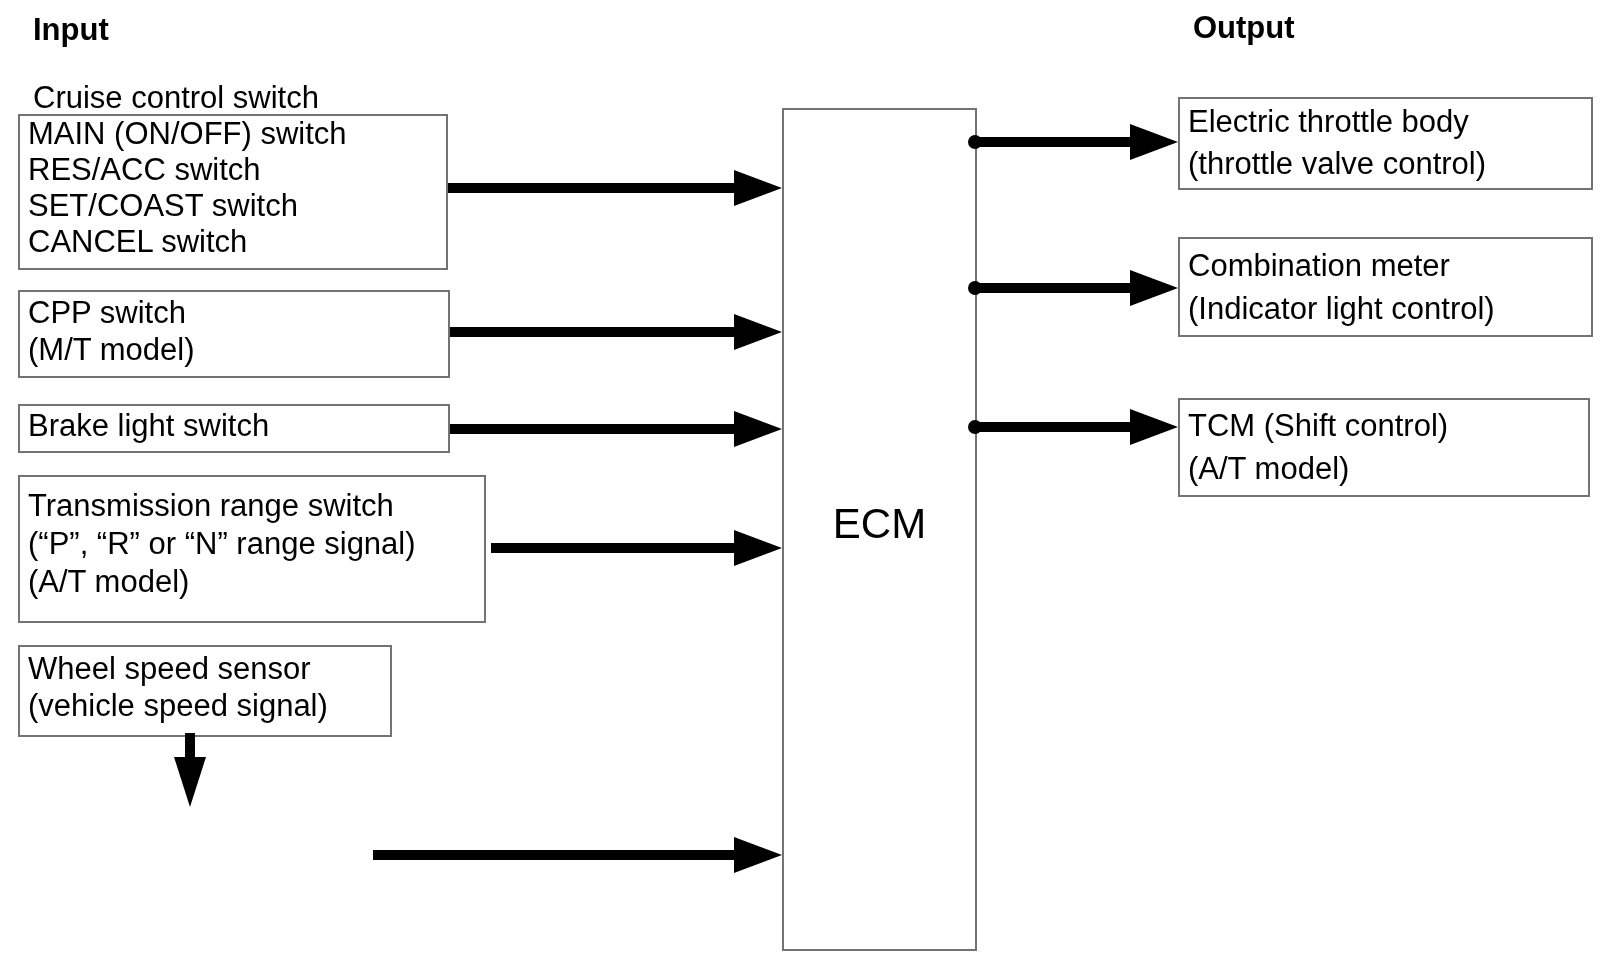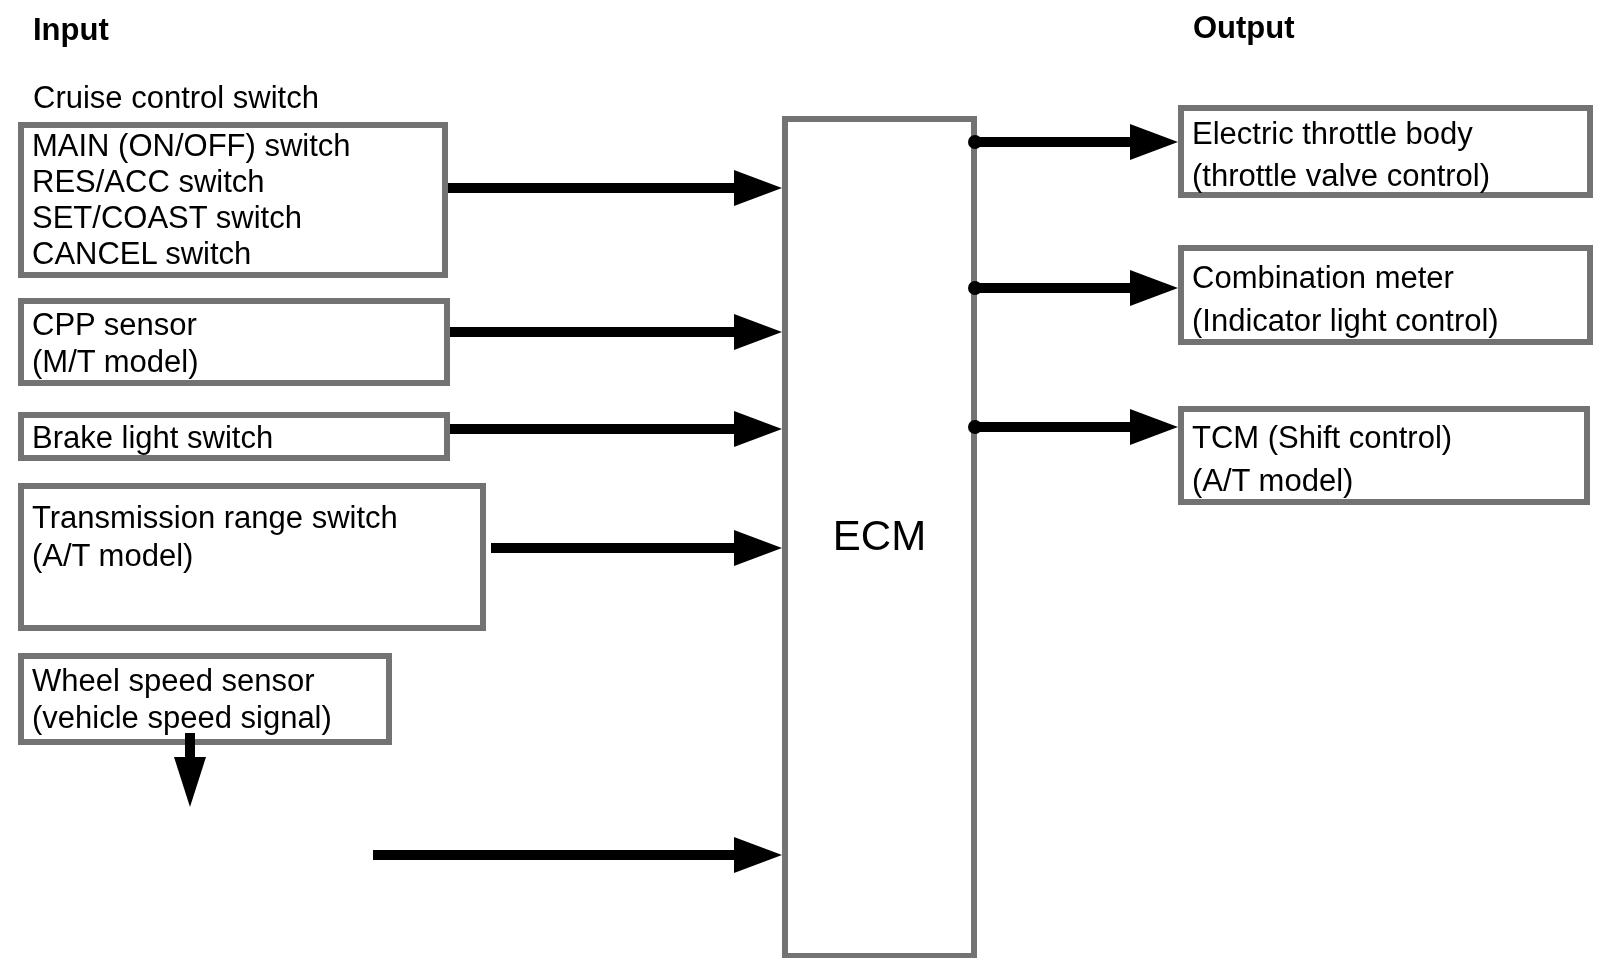--- a/index.html
+++ b/index.html
@@ -27,26 +27,25 @@
     white-space: nowrap;
   }
   .free-label {
     position: absolute;
     font-size: 31px;
     white-space: nowrap;
   }
   .box {
     position: absolute;
     box-sizing: border-box;
-    border: 6px solid #737373;
+    border: 2px solid #737373;
     background: #ffffff;
     padding: 0 8px;
     font-size: 31px;
     line-height: 37px;
-    margin-top: 8px;
   }
   .box .bl {
     white-space: nowrap;
   }
   .ecm-label {
     position: absolute;
     left: 0;
     width: 100%;
     top: 395px;
     text-align: center;
@@ -94,30 +93,31 @@
   <div class="free-label" style="left:33px; top:80px;">Cruise control switch</div>
 
   <div class="box" style="left:18px; top:114px; width:430px; height:156px; line-height:36px;">
     <div class="bl">MAIN (ON/OFF) switch</div>
     <div class="bl">RES/ACC switch</div>
     <div class="bl">SET/COAST switch</div>
     <div class="bl">CANCEL switch</div>
   </div>
 
   <div class="box" style="left:18px; top:290px; width:432px; height:88px; padding-top:2px;">
-    <div class="bl">CPP sensor</div>
+    <div class="bl">CPP switch</div>
     <div class="bl">(M/T model)</div>
   </div>
 
   <div class="box" style="left:18px; top:404px; width:432px; height:49px; padding-top:1px;">
     <div class="bl">Brake light switch</div>
   </div>
 
   <div class="box" style="left:18px; top:475px; width:468px; height:148px; padding-top:10px; line-height:38px;">
     <div class="bl">Transmission range switch</div>
+    <div class="bl">(“P”, “R” or “N” range signal)</div>
     <div class="bl">(A/T model)</div>
   </div>
 
   <div class="box" style="left:18px; top:645px; width:374px; height:92px; padding-top:3px;">
     <div class="bl">Wheel speed sensor</div>
     <div class="bl">(vehicle speed signal)</div>
   </div>
 
 
   <div class="box" style="left:782px; top:108px; width:195px; height:843px; padding:0;">

